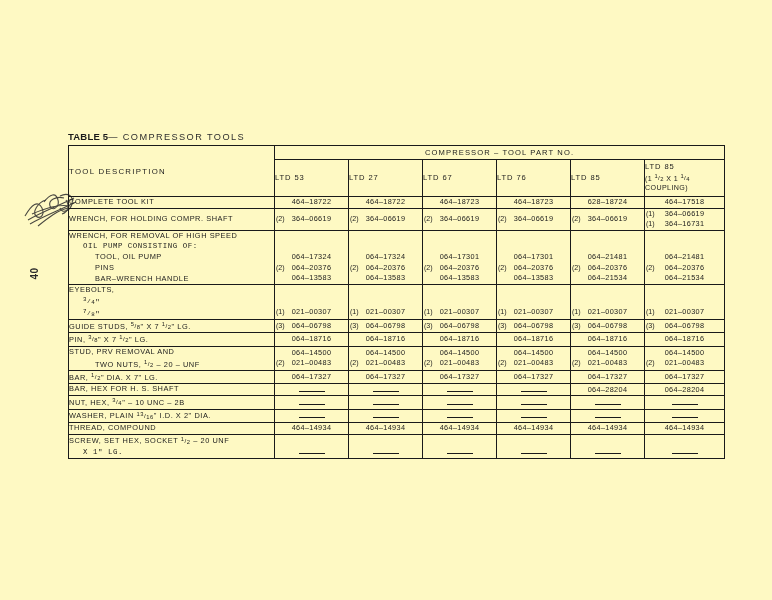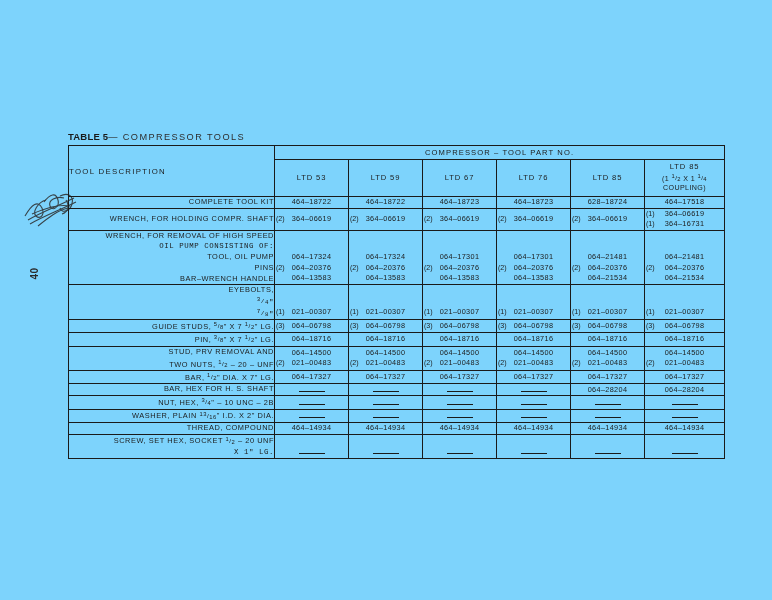--- a/index.html
+++ b/index.html
@@ -11,21 +11,21 @@
     width: 772px;
     height: 600px;
     position: relative;
     font-family: "Liberation Sans", sans-serif;
     color: #1a1a1a;
     overflow: hidden;
   }
   .page {
     position: absolute;
     inset: 0;
-    background: #7dd3fc;
+    background: #fef9c3;
   }
   
   .page-number {
     position: absolute;
     left: 28px;
     top: 268px;
     font-size: 10px;
     font-weight: bold;
     letter-spacing: 0.5px;
     transform: rotate(-90deg);
@@ -86,35 +86,34 @@
     border-bottom: 1px solid #1a1a1a !important;
     margin-left: 11px;
   }
   .th-desc {
     text-align: left;
     letter-spacing: 1.3px;
     font-size: 7.8px;
     font-weight: bold;
   }
   .th-col {
-    text-align: center;
     letter-spacing: 0.9px;
     font-size: 7.6px;
     font-weight: bold;
     height: 36px;
     line-height: 1.35;
   }
   .th-col .sub {
     font-weight: normal;
     letter-spacing: 0.4px;
     font-size: 7.1px;
     display: block;
   }
   td.desc {
-    text-align: right;
+    text-align: left;
     padding: 1.5px 2px 1.5px 6px;
     letter-spacing: 0.55px;
     font-size: 7.4px;
     line-height: 1.45;
     white-space: pre-line;
   }
   td.val {
     text-align: center;
     padding: 1.5px 3px;
     letter-spacing: 0.35px;
@@ -193,21 +192,21 @@
         <col style="width:74px">
         <col style="width:80px">
       </colgroup>
       <thead>
         <tr>
           <td rowspan="2" class="th-desc">TOOL DESCRIPTION</td>
           <td colspan="6" class="th-group">COMPRESSOR – TOOL PART NO.</td>
         </tr>
         <tr id="col-header-row">
             <td class="th-col"><span>LTD 53</span></td>
-            <td class="th-col"><span>LTD 59</span></td>
+            <td class="th-col"><span>LTD 27</span></td>
             <td class="th-col"><span>LTD 67</span></td>
             <td class="th-col"><span>LTD 76</span></td>
             <td class="th-col"><span>LTD 85</span></td>
             <td class="th-col"><span>LTD 85</span><span class="sub">(1 <span class="frac"><sup class="num">1</sup>/<sub class="den">2</sub></span> X 1 <span class="frac"><sup class="num">1</sup>/<sub class="den">4</sub></span><br>COUPLING)</span></td>
           </tr>
       </thead>
       <tbody id="table-body">
           <tr>
             <td class="desc"><span>COMPLETE TOOL KIT</span></td>
             <td class="val"><span class="valline"><span class="pnum">464–18722</span></span></td>

